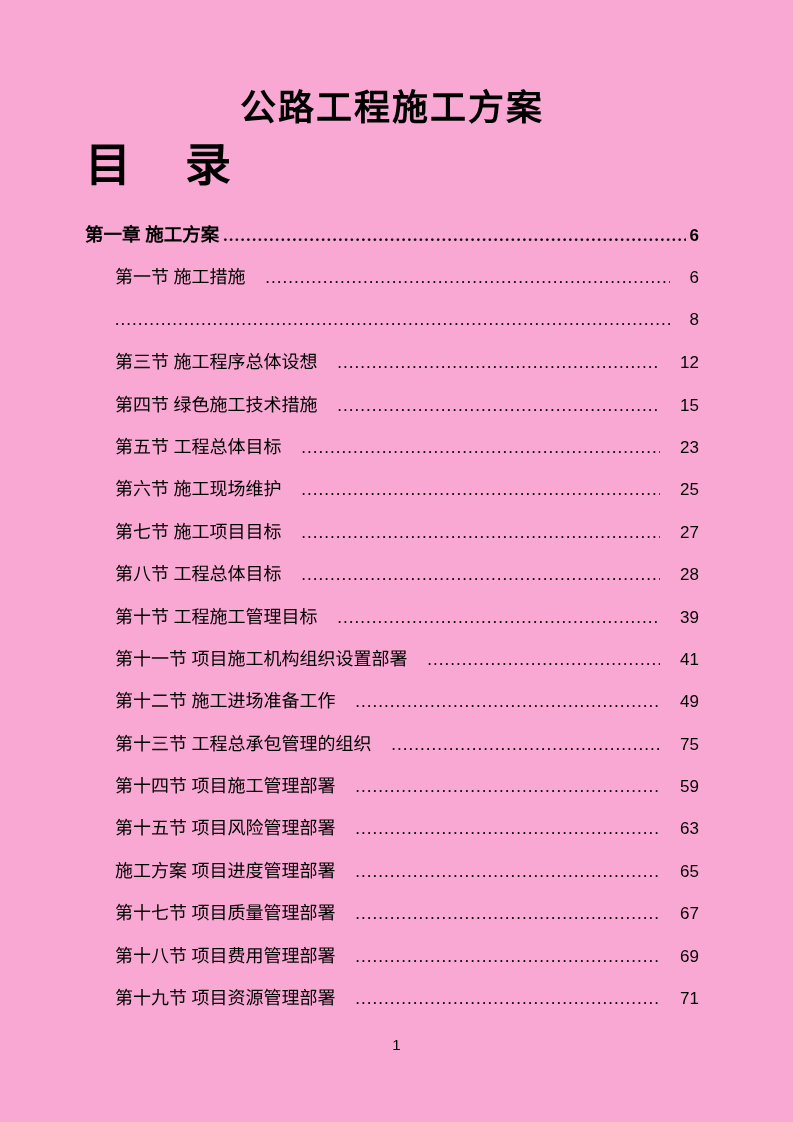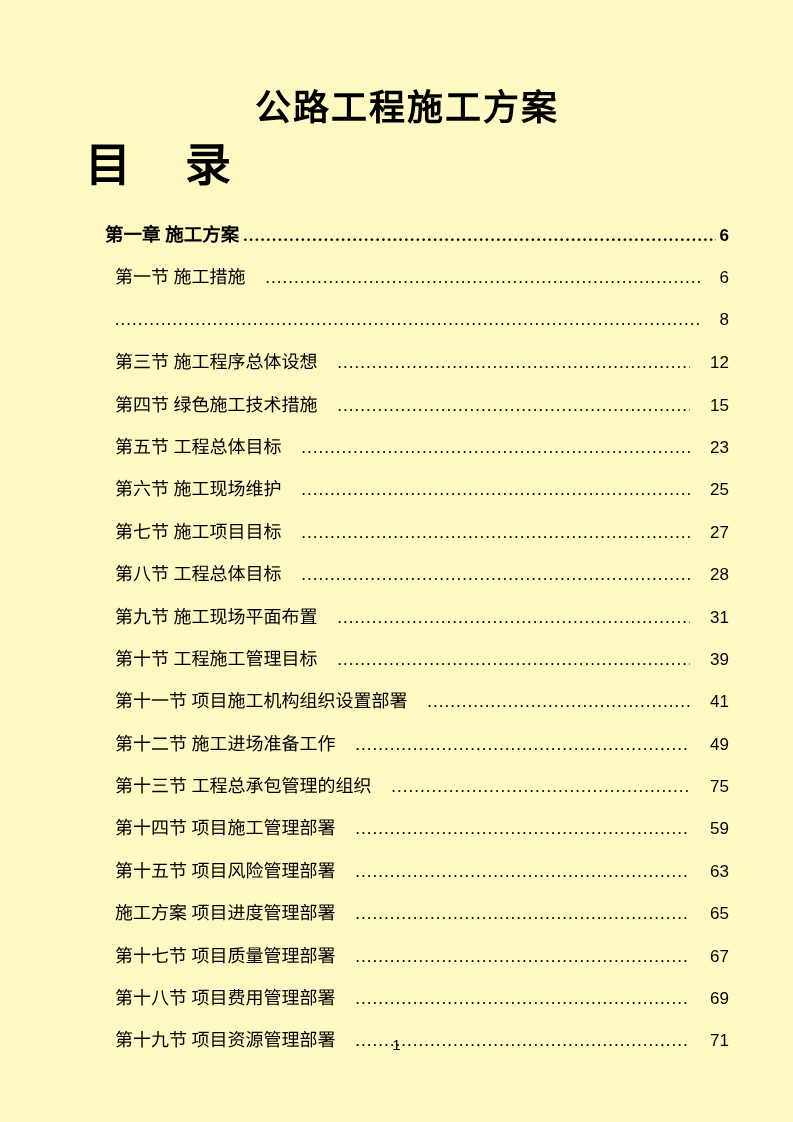--- a/index.html
+++ b/index.html
@@ -8,22 +8,22 @@
     height: 1122px;
     background: #ffffff;
     font-family: "Liberation Serif", "DejaVu Serif", serif;
     color: #000000;
     overflow: hidden;
   }
   .page {
     position: relative;
     width: 793px;
     height: 1122px;
-    padding: 88px 64px 0 85px;
-    background: #fef9c3;
+    padding: 88px 94px 0 85px;
+    background: #f9a8d4;
   }
   .doc-title {
     text-align: center;
     font-size: 36px;
     font-weight: bold;
     line-height: 1.15;
     letter-spacing: 2px;
   }
   .toc-heading {
     font-size: 46px;
@@ -39,21 +39,20 @@
     display: flex;
     align-items: baseline;
     height: 42.4px;
     font-size: 18px;
     line-height: 42.4px;
     cursor: default;
   }
   .toc-row.chapter {
     font-weight: bold;
     font-size: 18.5px;
-    margin-left: 20px;
   }
   .toc-row.section {
     padding-left: 30px;
     gap: 16px;
   }
   .entry-label {
     white-space: nowrap;
     flex: 0 0 auto;
     padding-right: 4px;
   }
@@ -144,25 +143,20 @@
     <span class="dots"></span>
     <span class="entry-page">27</span>
   </div>
 
   <div class="toc-row section">
     <span class="entry-label">第八节 工程总体目标</span>
     <span class="dots"></span>
     <span class="entry-page">28</span>
   </div>
 
-  <div class="toc-row section">
-    <span class="entry-label">第九节 施工现场平面布置</span>
-    <span class="dots"></span>
-    <span class="entry-page">31</span>
-  </div>
 
   <div class="toc-row section">
     <span class="entry-label">第十节 工程施工管理目标</span>
     <span class="dots"></span>
     <span class="entry-page">39</span>
   </div>
 
   <div class="toc-row section">
     <span class="entry-label">第十一节 项目施工机构组织设置部署</span>
     <span class="dots"></span>

